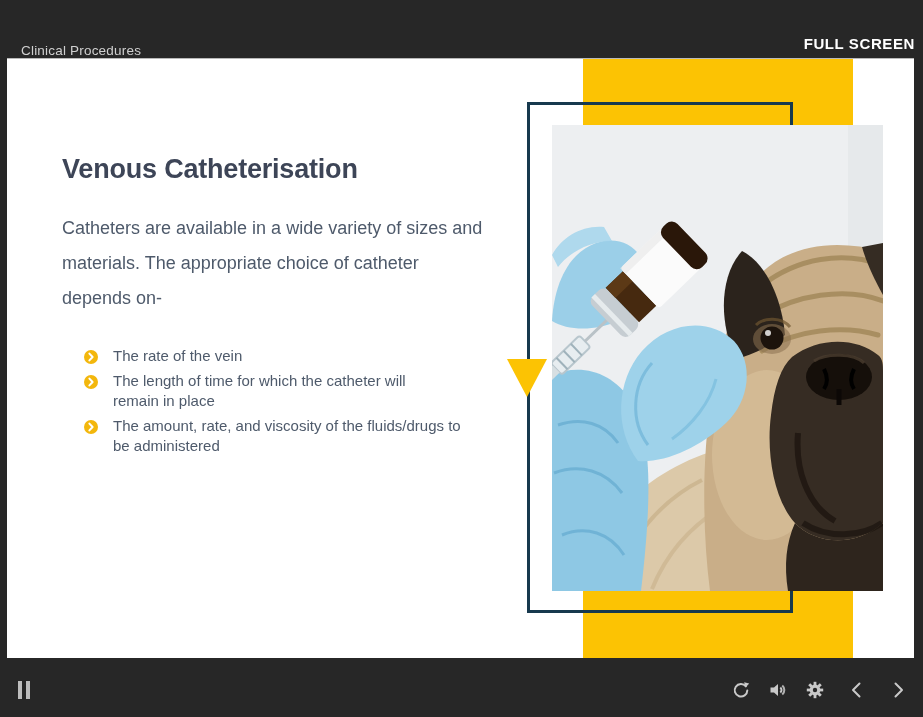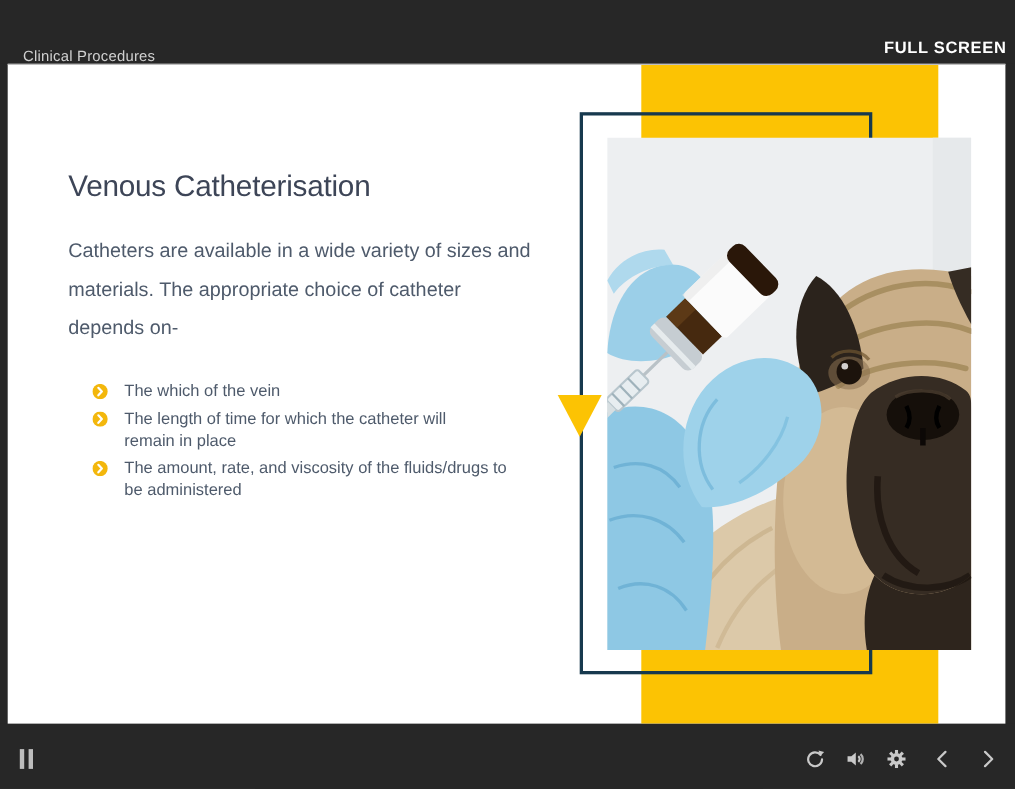--- a/index.html
+++ b/index.html
@@ -29,21 +29,21 @@
     background:var(--accent_yellow);}
   .deco-frame{position:absolute;left:520px;top:43px;width:266px;height:511px;
     border:3px solid var(--frame_navy);}
   .photo{position:absolute;left:545px;top:66px;width:331px;height:466px;}
   .photo svg{display:block;width:331px;height:466px;}
   .deco-triangle{position:absolute;left:500px;top:300px;width:0;height:0;
     border-left:20px solid transparent;border-right:20px solid transparent;
     border-top:38px solid var(--accent_yellow);}
 
   .content{position:absolute;left:55px;top:93px;width:430px;}
-  .slide-title{font-size:27px;font-weight:normal;color:var(--title_color);
+  .slide-title{font-size:27px;font-weight:bold;color:var(--title_color);
     letter-spacing:-.2px;line-height:34px;}
   .intro{margin-top:25px;font-size:18px;line-height:35px;color:var(--body_color);
     white-space:pre-line;width:425px;}
   .bullets{margin-top:30px;list-style:none;}
   .bullet{position:relative;padding-left:51px;margin-bottom:5px;
     font-size:15px;line-height:20px;color:var(--body_color);}
   .bullet-icon{position:absolute;left:22px;top:3px;width:14px;height:14px;}
   .bullet-text{white-space:pre-line;}
 
   
@@ -150,21 +150,21 @@
       <p class="intro">Catheters are available in a wide variety of sizes and
 materials. The appropriate choice of catheter depends on-</p>
       <ul class="bullets">
         <li class="bullet">
           <span class="bullet-icon">
             <svg viewBox="0 0 14 14" width="14" height="14">
                 <circle cx="7" cy="7" r="7" fill="#f3b70c"></circle>
                 <path d="M5.4 3.6 L8.6 7 L5.4 10.4" stroke="#ffffff" stroke-width="2" fill="none" stroke-linecap="round" stroke-linejoin="round"></path>
               </svg>
           </span>
-          <span class="bullet-text">The which of the vein</span>
+          <span class="bullet-text">The rate of the vein</span>
         </li>
         <li class="bullet">
           <span class="bullet-icon">
             <svg viewBox="0 0 14 14" width="14" height="14">
                 <circle cx="7" cy="7" r="7" fill="#f3b70c"></circle>
                 <path d="M5.4 3.6 L8.6 7 L5.4 10.4" stroke="#ffffff" stroke-width="2" fill="none" stroke-linecap="round" stroke-linejoin="round"></path>
               </svg>
           </span>
           <span class="bullet-text">The length of time for which the catheter will
 remain in place</span>

